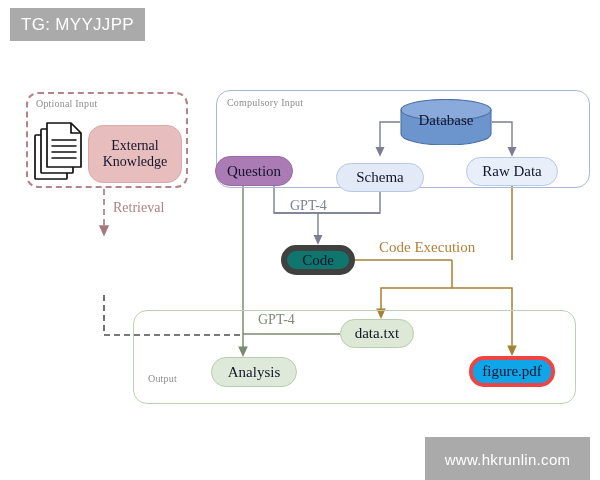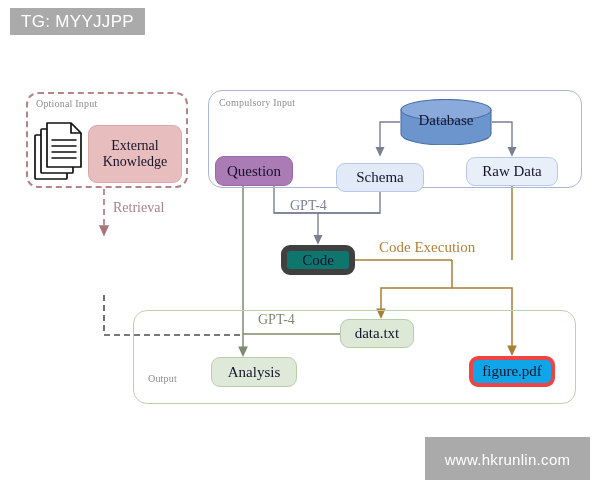--- a/index.html
+++ b/index.html
@@ -31,21 +31,21 @@
     background: #aaaaaa;
     color: #ffffff;
     font-family: "Liberation Sans", sans-serif;
     display: flex;
     align-items: center;
     justify-content: center;
     letter-spacing: .3px;
   }
   #chip-tg {
     left: 10px; top: 8px;
-    width: 135px; height: 27px;
+    width: 135px; height: 33px;
     font-size: 17px;
   }
   #chip-url {
     left: 425px; top: 437px;
     width: 165px; height: 44px;
     font-size: 15px;
   }
 
   
   .group {
@@ -63,21 +63,21 @@
   #grp-optional {
     left: 26px; top: 92px;
     width: 162px; height: 96px;
     border: 2px dashed #b5848a;
     border-radius: 12px;
     background: transparent;
   }
   #grp-optional .group-label { left: 8px; top: 4px; }
 
   #grp-compulsory {
-    left: 208px; top: 90px;
+    left: 216px; top: 90px;
     width: 374px; height: 98px;
     border: 1.3px solid #aab6d6;
     border-radius: 14px;
     background: transparent;
   }
   #grp-compulsory .group-label { left: 10px; top: 6px; }
 
   #grp-output {
     left: 133px; top: 310px;
     width: 443px; height: 94px;
@@ -89,21 +89,21 @@
 
   
   .node {
     position: absolute;
     box-sizing: border-box;
     display: flex;
     flex-direction: column;
     align-items: center;
     justify-content: center;
     text-align: center;
-    border-radius: 9px;
+    border-radius: 15px;
     font-size: 15px;
     color: #14142b;
     line-height: 1.12;
     white-space: pre-line;
   }
 
   #node-external {
     left: 88px; top: 125px;
     width: 94px; height: 58px;
     background: #e8bdbd;

